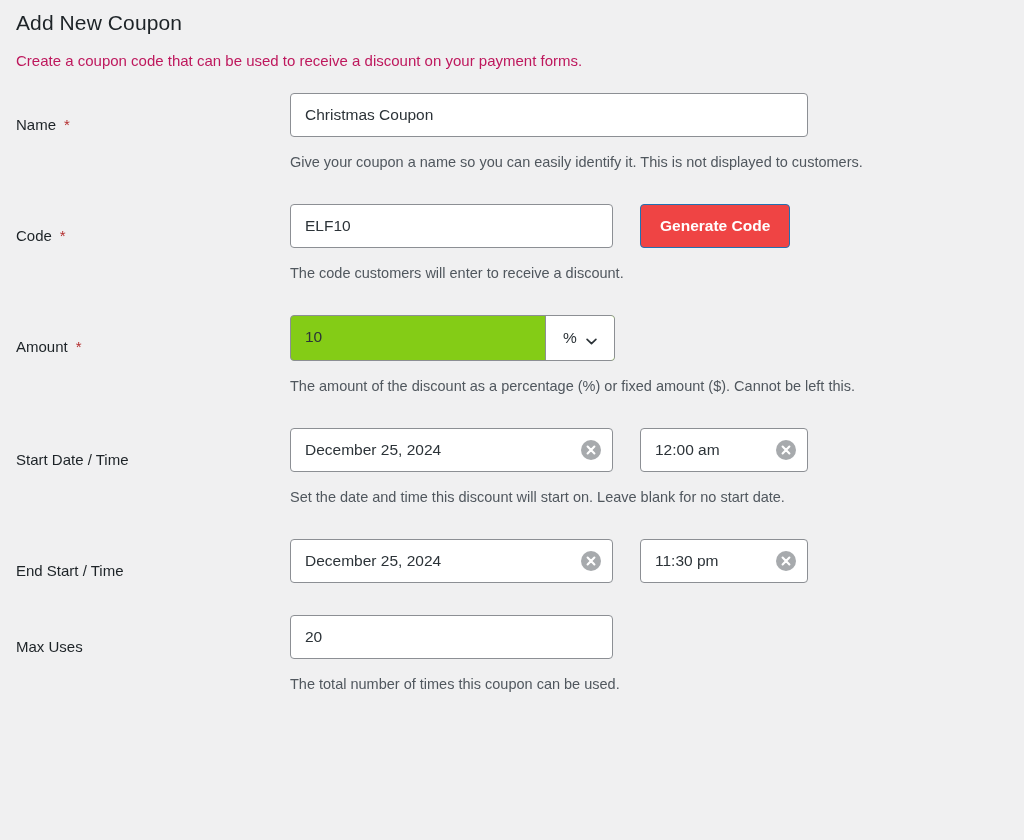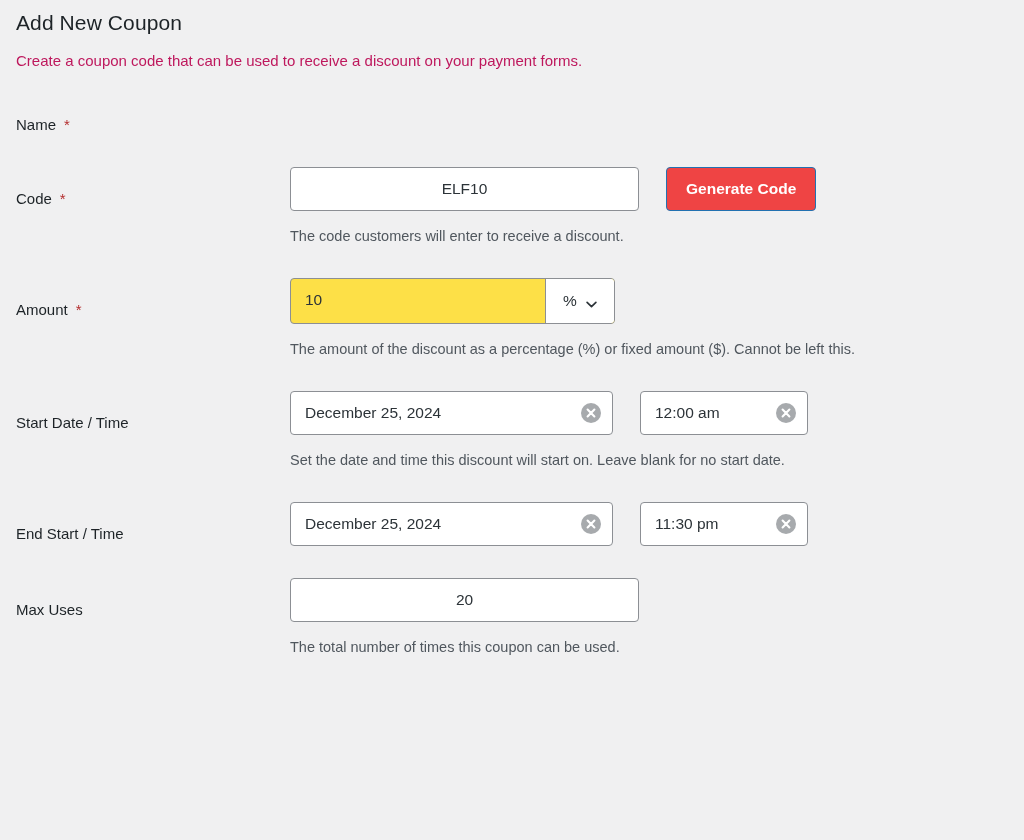--- a/index.html
+++ b/index.html
@@ -94,31 +94,31 @@
     color: #2c3338;
     font-family: "Liberation Sans", sans-serif;
     font-size: 15.5px;
     padding: 0 14px;
     outline: none;
     box-shadow: 0 0 0 transparent;
   }
   .txt::placeholder { color: #8c8f94; }
 
   .w-name  { width: 518px; }
-  .w-std   { width: 349px; text-align: center; }
+  .w-std   { width: 323px; }
 
   
   .amount-group {
     display: flex;
     align-items: stretch;
     width: 323px;
     height: 44px;
     border: 1px solid #8c8f94;
     border-radius: 4px;
-    background: #fde047;
+    background: #84cc16;
     overflow: hidden;
   }
   .amount-group .amount-input {
     border: none;
     height: 42px;
     flex: 1 1 auto;
     width: 1px;
     border-radius: 0;
     padding: 0 14px;
     font-size: 15.5px;
@@ -208,20 +208,26 @@
     <h1 class="page-title">Add New Coupon</h1>
     <p class="page-subtitle">Create a coupon code that can be used to receive a discount on your payment forms.</p>
   </div>
 
   <div class="form">
 
     <div class="row first">
       <div class="label-col">
         <span>Name</span><span class="req">*</span>
       </div>
+      <div class="field-col">
+        <div class="controls">
+          <input class="txt w-name" type="text" value="Christmas Coupon" style="">
+        </div>
+        <div class="help">Give your coupon a name so you can easily identify it. This is not displayed to customers.</div>
+      </div>
     </div>
 
     <div class="row">
       <div class="label-col">
         <span>Code</span><span class="req">*</span>
       </div>
       <div class="field-col">
         <div class="controls">
           <input class="txt w-std" type="text" value="ELF10" style="">
           <button class="btn-primary">Generate Code</button>

